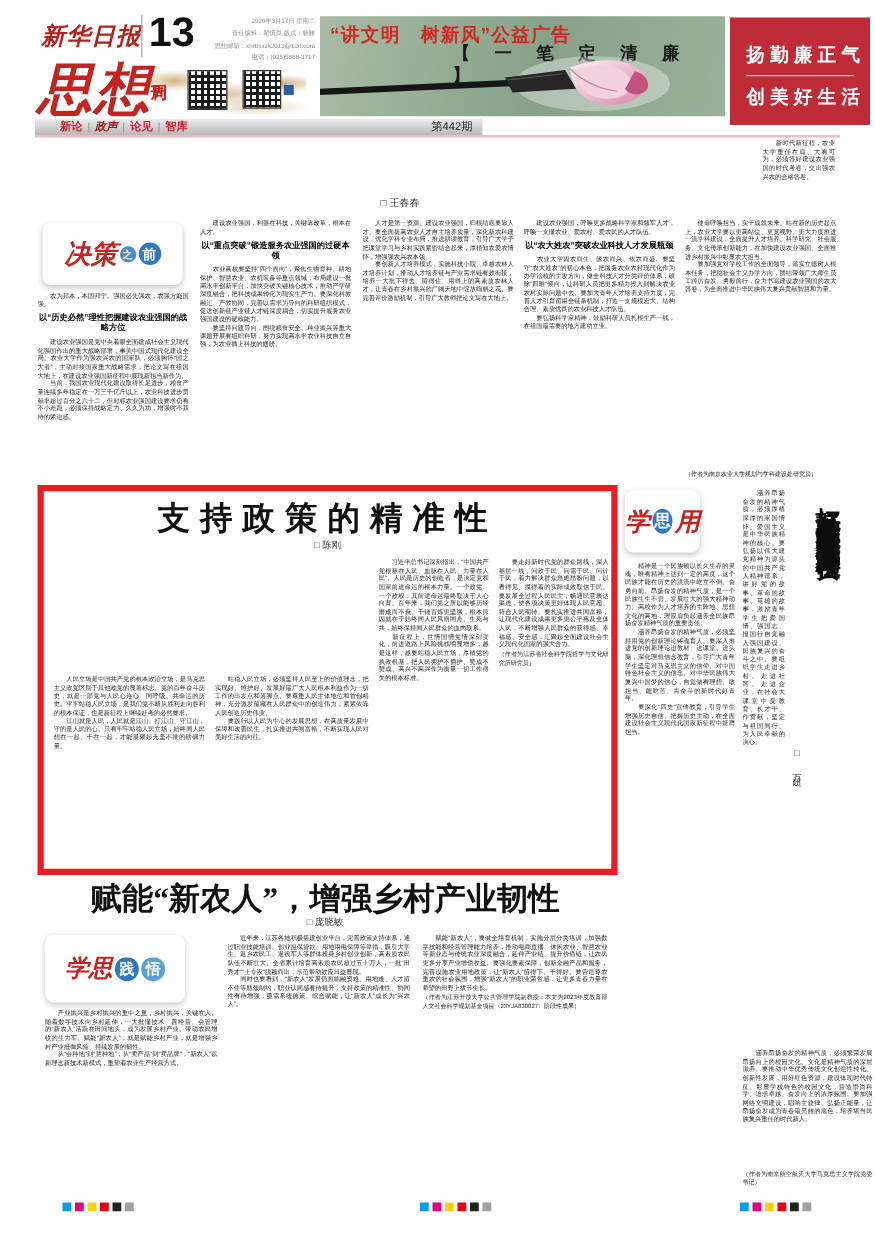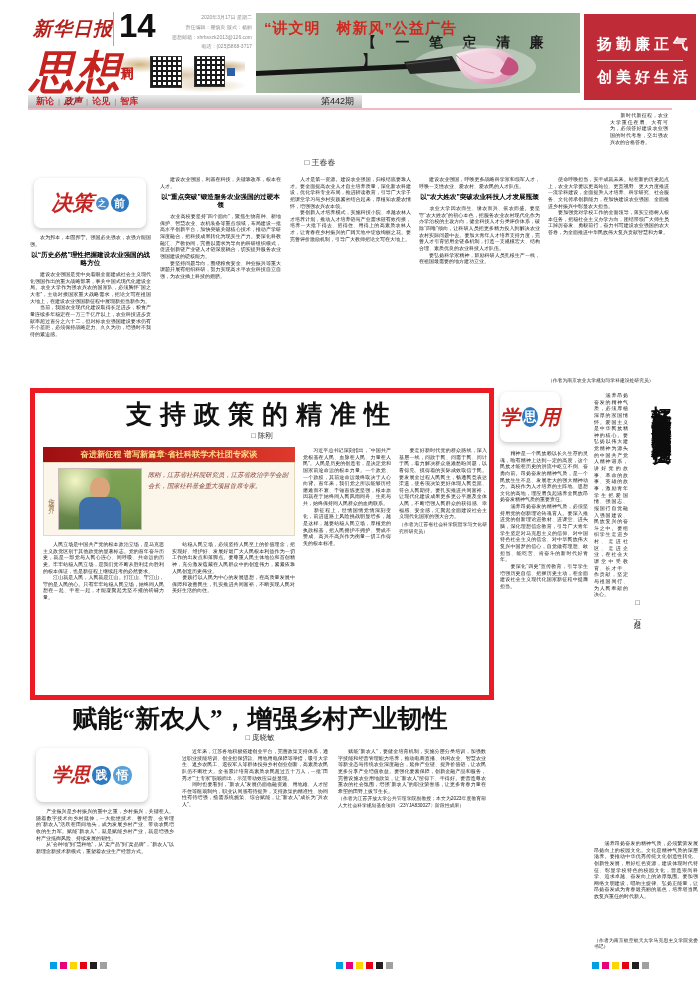--- a/index.html
+++ b/index.html
@@ -21,21 +21,21 @@
   .edition-sub{writing-mode:vertical-rl;font-size:13px;font-weight:bold;color:#c5231f;line-height:1.05;}
   .wallart{background:
      radial-gradient(ellipse 40px 12px at 20% 30%,rgba(201,169,110,.85),transparent 70%),
      radial-gradient(ellipse 55px 14px at 55% 55%,rgba(217,195,163,.9),transparent 70%),
      radial-gradient(ellipse 45px 10px at 85% 35%,rgba(188,152,96,.8),transparent 70%),
      radial-gradient(ellipse 60px 10px at 70% 80%,rgba(224,205,175,.9),transparent 70%);}
   .qr{background:
      repeating-linear-gradient(0deg,#1c1c1c 0 2px,transparent 2px 5px),
      repeating-linear-gradient(90deg,#1c1c1c 0 2px,#fff 2px 5px);
      border:1px solid #333;}
-  .navstrip{background:linear-gradient(180deg,#ececec,#b9b9b9);display:flex;align-items:center;padding:0 8px;}
+  .navstrip{background:linear-gradient(180deg,#ececec,#b9b9b9);display:flex;align-items:center;padding:0 20px;}
   .navitem{font-size:9px;color:#c0272d;font-weight:bold;}
   .navsep{color:#8a8a8a;font-size:8px;margin:0 4px;}
   .nav-em{font-style:italic;color:#9e1418;font-family:Liberation Mono, monospace;}
   .issue{position:absolute;right:8px;font-size:9px;color:#222;}
   
   .banner{background:linear-gradient(100deg,#a9bba4,#87a188 55%,#9cb29a);}
   .banner-tag{font-size:15px;font-weight:bold;color:#cf2a21;letter-spacing:1px;}
   .banner-title{font-size:14px;font-weight:bold;color:#1a1a1a;letter-spacing:8px;}
   .slogan{background:#bf2b36;}
   .slogan-line{font-size:15px;font-weight:900;color:#fff;letter-spacing:4px;}
@@ -72,21 +72,21 @@
   .regdots{display:flex;gap:3px;}
   .regdots span{width:7px;height:7px;display:inline-block;}
 </style>
 </head>
 <body>
 
 <div class="sheet">
 
   <div class="abs papername serif" style="left:33px;top:16px;">新华日报</div>
   <div class="abs" style="left:113px;top:12px;height:34px;border-left:1px solid #aaa;"></div>
-  <div class="abs pagenum" style="left:119px;top:9px;">14</div>
+  <div class="abs pagenum" style="left:119px;top:9px;">13</div>
   <div class="abs mastinfo" style="left:148px;top:13px;width:104px;">
     <div>2020年3月17日 星期二</div>
     <div>责任编辑：翟慎良 版式：杨丽</div>
     <div>思想邮箱：xhrbsxzk2013@126.com</div>
     <div>电话：(025)5868-3717</div>
   </div>
   <div class="abs wallart" style="left:113px;top:52px;width:132px;height:42px;"></div>
   <div class="abs edition-main" style="left:30px;top:50px;">思想</div>
   <div class="abs edition-sub" style="left:120px;top:57px;height:34px;">周刊</div>
   <div class="abs qr" style="left:150px;top:56px;width:30px;height:30px;"></div>
@@ -166,28 +166,20 @@
   <div class="abs col" style="left:548px;top:176px;width:121px;height:208px;">
     <div class="t5" style="flex:1;">　　使命呼唤担当，实干成就未来。站在新的历史起点上，农业大学要以更高站位、更宽视野、更大力度推进一流学科建设，全面提升人才培养、科学研究、社会服务、文化传承创新能力，在加快建设农业强国、全面推进乡村振兴中彰显农大担当。
 　　要加强党对学校工作的全面领导，落实立德树人根本任务，把稳社会主义办学方向，团结带领广大师生员工踔厉奋发、勇毅前行，奋力书写建设农业强国的农大答卷，为全面推进中华民族伟大复兴贡献智慧和力量。</div>
     <div class="note">（作者为南京农业大学规划与学科建设处研究员）</div>
   </div>
 
   <div class="abs redbox" style="left:30px;top:388px;width:454px;height:302px;">
     <div class="abs h-box serif" style="left:0;top:4px;width:100%;">支持政策的精准性</div>
     <div class="abs byline" style="left:0;top:38px;width:100%;font-size:7.5px;">□ 陈刚</div>
 
-    <div class="abs" style="left:8px;top:54px;width:252px;">
-      <div class="seriesstrip">奋进新征程 谱写新篇章·省社科联学术社团专家谈</div>
-      <div class="authorcard" style="height:72px;">
-        <div class="vlabel">作者简介</div>
-        <div class="photo"></div>
-        <div class="bio">陈刚，江苏省社科院研究员，江苏省政治学学会副会长，国家社科基金重大项目首席专家。</div>
-      </div>
-    </div>
 
     <div class="abs col" style="left:8px;top:148px;width:121px;height:138px;">
       <div class="t5" style="flex:1;">　　人民立场是中国共产党的根本政治立场，是马克思主义政党区别于其他政党的显著标志。党的百年奋斗历史，就是一部党与人民心连心、同呼吸、共命运的历史。牢牢站稳人民立场，是我们党不断从胜利走向胜利的根本保证，也是新征程上继续赶考的必然要求。
 　　江山就是人民，人民就是江山。打江山、守江山，守的是人民的心。只有牢牢站稳人民立场，始终同人民想在一起、干在一起，才能凝聚起无坚不摧的磅礴力量。</div>
     </div>
     <div class="abs col" style="left:137px;top:148px;width:123px;height:138px;">
       <div class="t5" style="flex:1;">　　站稳人民立场，必须坚持人民至上的价值理念，把实现好、维护好、发展好最广大人民根本利益作为一切工作的出发点和落脚点。要尊重人民主体地位和首创精神，充分激发蕴藏在人民群众中的创造伟力，紧紧依靠人民创造历史伟业。
 　　要践行以人民为中心的发展思想，在高质量发展中保障和改善民生，扎实推进共同富裕，不断实现人民对美好生活的向往。</div>
     </div>
     <div class="abs col" style="left:268px;top:54px;width:88px;height:232px;">

